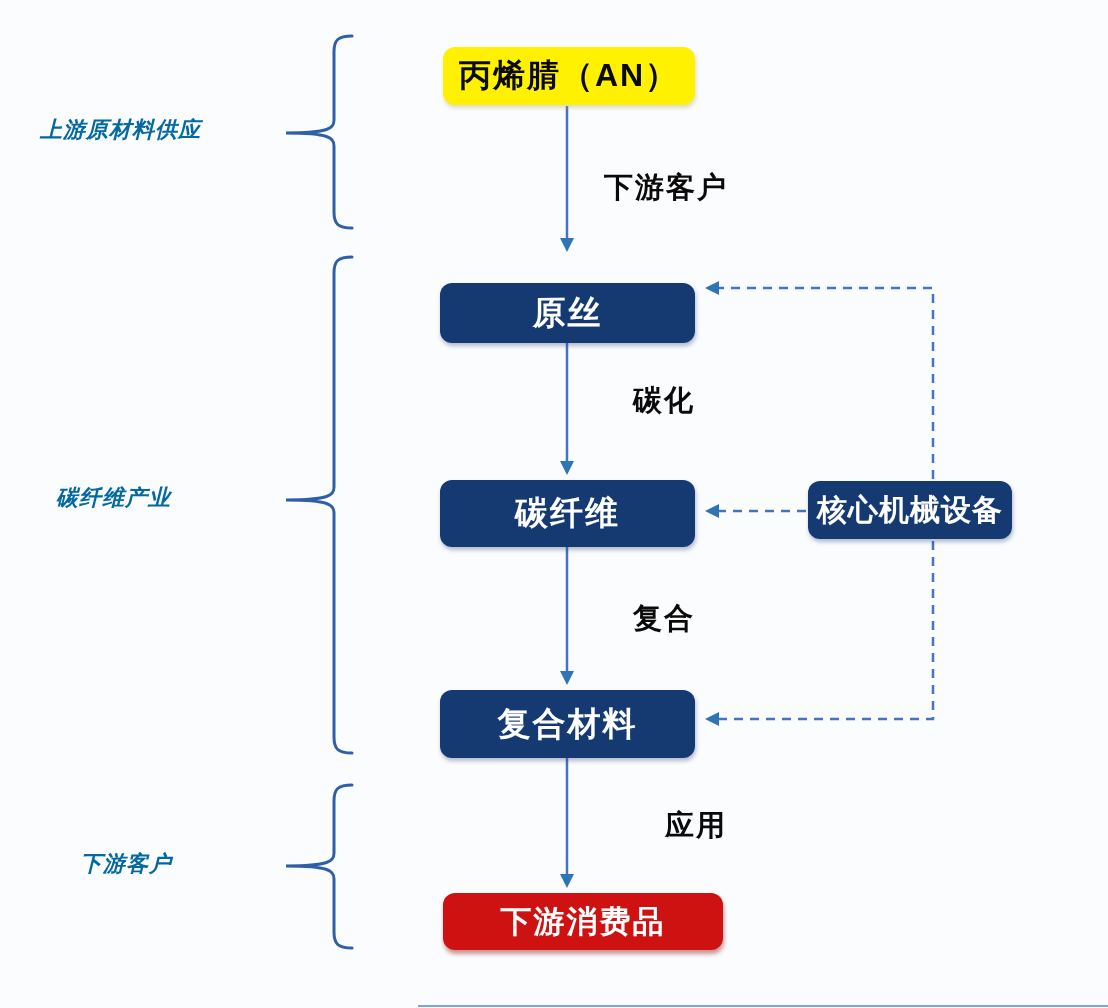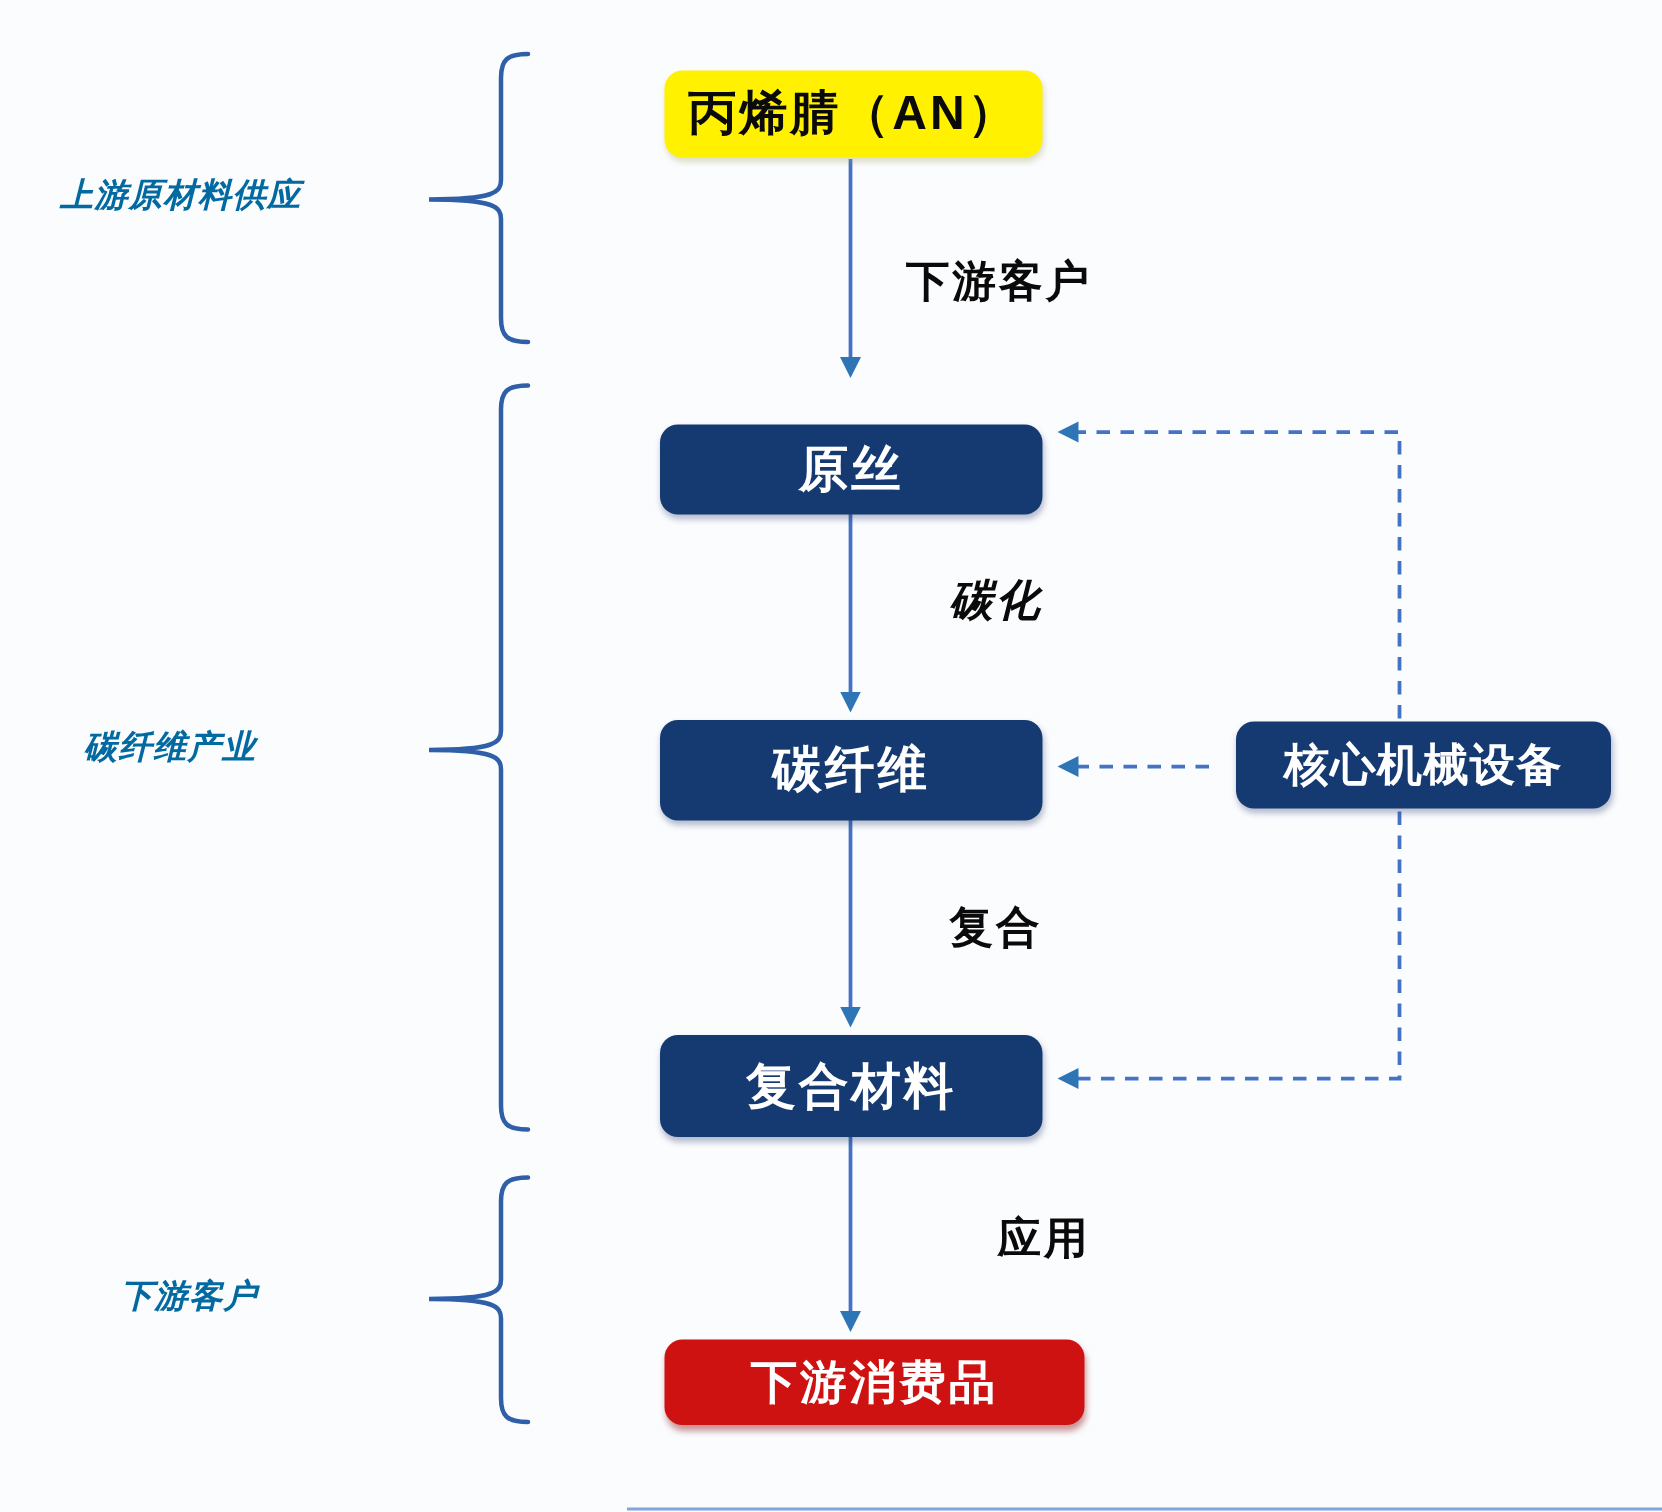--- a/index.html
+++ b/index.html
@@ -120,26 +120,26 @@
   </div>
 
   <div class="node node-navy" style="left:440px; top:690px; width:255px; height:68px;">
     <span>复合材料</span>
   </div>
 
   <div class="node node-red" style="left:443px; top:893px; width:280px; height:57px;">
     <span>下游消费品</span>
   </div>
 
-  <div class="node node-navy node-equipment" style="left:808px; top:481px; width:250px; height:58px;margin-left:16px;">
+  <div class="node node-navy node-equipment" style="left:808px; top:481px; width:204px; height:58px;">
     <span>核心机械设备</span>
   </div>
 
   <div class="process-label" style="left:604px; top:168px;">下游客户</div>
-  <div class="process-label" style="left:633px; top:381px;font-style:italic;">碳化</div>
+  <div class="process-label" style="left:633px; top:381px;">碳化</div>
   <div class="process-label" style="left:633px; top:599px;">复合</div>
   <div class="process-label" style="left:633px; top:806px;margin-left:32px;">应用</div>
 
   <div class="group-label" style="left:40px; top:115px;">上游原材料供应</div>
   <div class="group-label" style="left:80px; top:849px;">下游客户</div>
   <div class="group-label" style="left:56px; top:483px;">碳纤维产业</div>
 
   <div class="bottom-edge-line"></div>
 
 </div>

